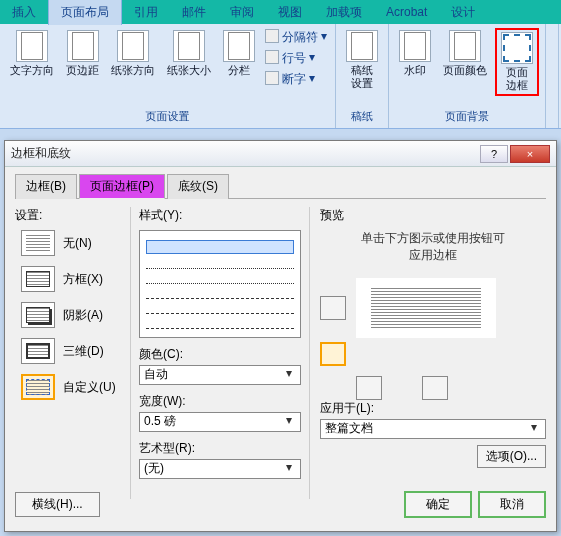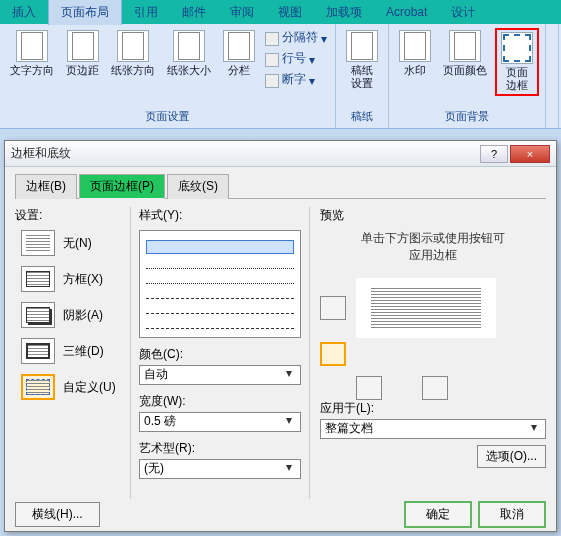--- a/index.html
+++ b/index.html
@@ -12,34 +12,34 @@
 .redbox { border: 2px solid red; }
 
 .ribbon-body { display: flex; background: #dce8f7; border-bottom: 1px solid #8db2e3; height: 105px; }
 .ribbon-group { border-right: 1px solid #a8c2e0; padding: 4px 6px 2px; display: flex; flex-direction: column; }
 .ribbon-group-items { display: flex; gap: 4px; flex: 1; align-items: flex-start; }
 .ribbon-group-label { text-align: center; font-size: 11px; color: #15428b; padding: 2px 0; }
 .ribbon-btn { display: flex; flex-direction: column; align-items: center; gap: 2px; padding: 2px 4px; cursor: pointer; color: #0f172a; }
 .ribbon-btn-icon { width: 32px; height: 32px; border: 1px solid #9ab; background: #fff; display: flex; align-items: center; justify-content: center; }
 .ribbon-btn-label { font-size: 11px; text-align: center; line-height: 1.2; white-space: pre; }
 .small-col { display: flex; flex-direction: column; gap: 2px; font-size: 11px; color: #15428b; }
-.small-item { display: flex; align-items: flex-end; gap: 3px; padding: 1px 2px; }
+.small-item { display: flex; align-items: flex-start; gap: 3px; padding: 1px 2px; }
 .small-icon { width: 14px; height: 14px; border: 1px solid #9ab; background: #eee; }
 
 
 .dialog { position: absolute; top: 140px; left: 4px; width: 553px; height: 392px; background: #f0f0f0; border: 1px solid #7a7a7a; box-shadow: 2px 2px 6px rgba(0,0,0,.3); }
 .titlebar { height: 26px; background: linear-gradient(#fdfdfd,#e4e9f1); display: flex; align-items: center; padding: 0 6px; border-bottom: 1px solid #bcc; }
 .titlebar-title { flex: 1; font-size: 12px; color: #222; }
 .titlebar-btn { width: 28px; height: 18px; margin-left: 2px; display: flex; align-items: center; justify-content: center; border: 1px solid #aab; background: linear-gradient(#fefefe,#dde); font-size: 11px; }
 .titlebar-btn.close { background: linear-gradient(#e97f6f,#c73a2a); color: #fff; border-color: #a33; width: 40px; }
 
 .dlg-body { padding: 6px 10px 4px; height: calc(100% - 26px); position: relative; }
 .tabrow { display: flex; border-bottom: 1px solid #aaa; }
 .dlg-tab { padding: 3px 10px; border: 1px solid #aaa; border-bottom: none; background: #e4e4e4; margin-right: 2px; position: relative; top: 1px; cursor: pointer; }
-.dlg-tab.active { background: #22c55e; border-bottom: 1px solid #f0f0f0; }
+.dlg-tab.active { background: #d946ef; border-bottom: 1px solid #f0f0f0; }
 
 .dlg-content { display: flex; padding-top: 8px; height: 300px; }
 .col-left { width: 115px; }
 .col-mid { width: 180px; padding: 0 8px; border-left: 1px solid #ccc; border-right: 1px solid #ccc; }
 .col-right { flex: 1; padding-left: 10px; }
 .section-label { font-size: 12px; margin-bottom: 6px; }
 
 .setting-row { display: flex; align-items: center; gap: 8px; margin: 4px 0 10px 6px; cursor: pointer; }
 .setting-icon { width: 34px; height: 26px; border: 1px solid #888; background: #fff; display: flex; align-items: center; justify-content: center; }
 .setting-icon.sel { border: 2px solid #f7a000; background: #fff3d6; }
@@ -60,21 +60,21 @@
 .preview-row { display: flex; align-items: center; gap: 10px; margin: 10px 0; }
 .preview-btn { width: 26px; height: 24px; border: 1px solid #888; background: #f4f4f4; }
 .preview-btn.sel { border: 2px solid #f7a000; background: #fff3d6; }
 .preview-box { width: 140px; height: 60px; border: 1px solid #444; background: #fff; display: flex; align-items: center; justify-content: center; }
 .preview-box .lines { width: 110px; height: 40px; }
 .preview-btn-row { display: flex; gap: 40px; margin: 6px 0 0 36px; }
 
 .apply-row { }
 .options-btn { float: right; margin-top: 6px; padding: 2px 8px; border: 1px solid #888; background: #f4f4f4; cursor: pointer; }
 
-.dlg-footer { position: absolute; bottom: 3px; left: 10px; right: 10px; display: flex; align-items: center; }
+.dlg-footer { position: absolute; bottom: 13px; left: 10px; right: 10px; display: flex; align-items: center; }
 .hr-btn { padding: 3px 16px; border: 1px solid #888; background: #f4f4f4; cursor: pointer; }
 .footer-right { margin-left: auto; display: flex; gap: 6px; justify-content: flex-end; }
 .dlg-btn { padding: 3px 20px; border: 1px solid #888; background: #f4f4f4; cursor: pointer; }
 .greenbox { border: 2px solid #5fb85f; }
 
 .page-border-icon { width: 28px; height: 28px; border: 2px dashed #2a6faa; }
 .doc-icon { width: 22px; height: 28px; border: 1px solid #888; background: #fff; }
 </style>
 </head>
 <body>

